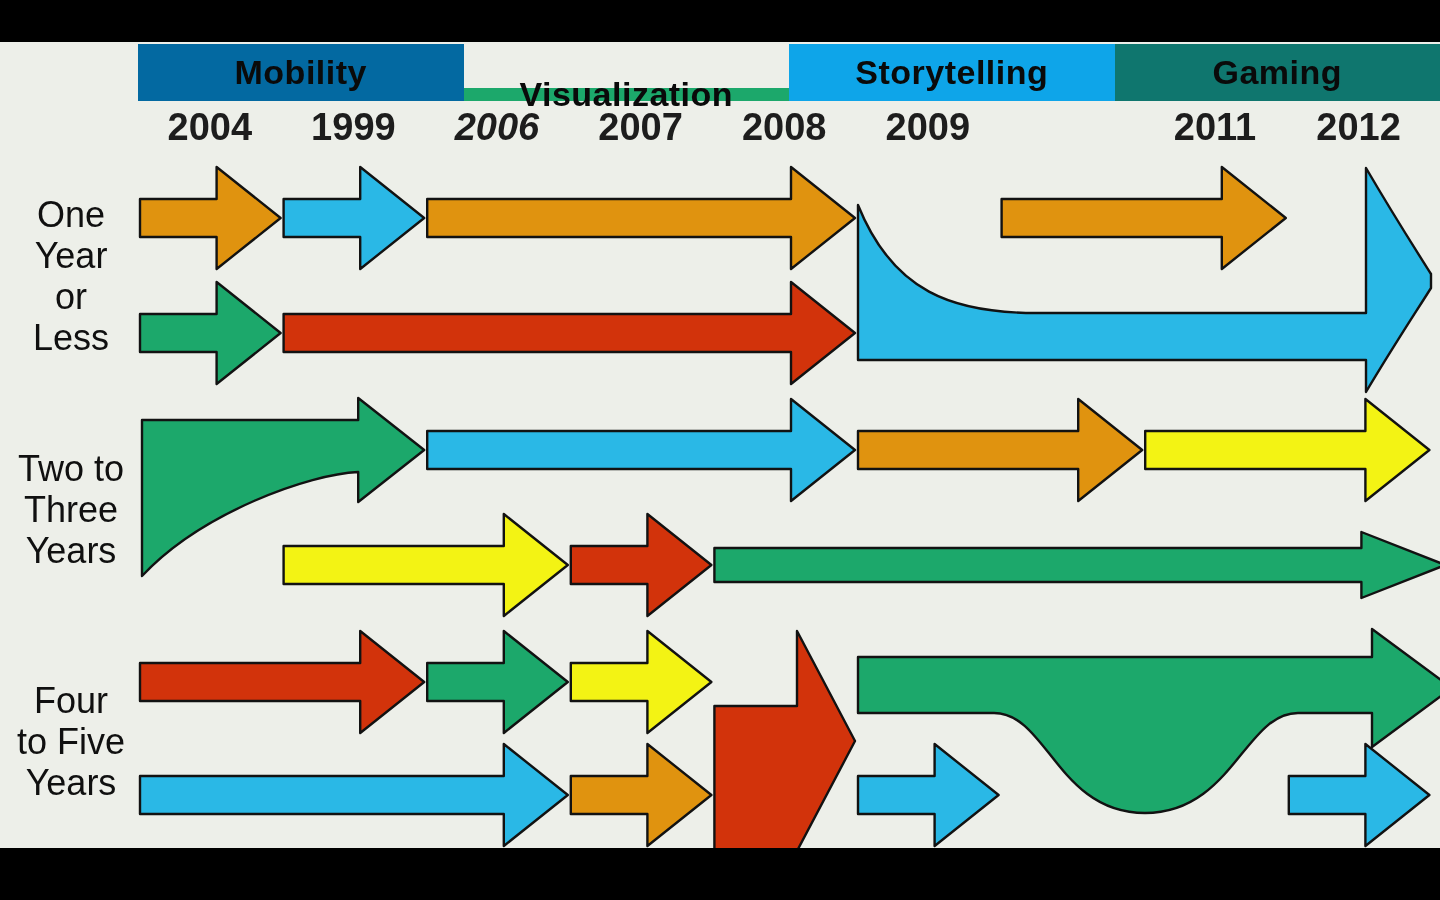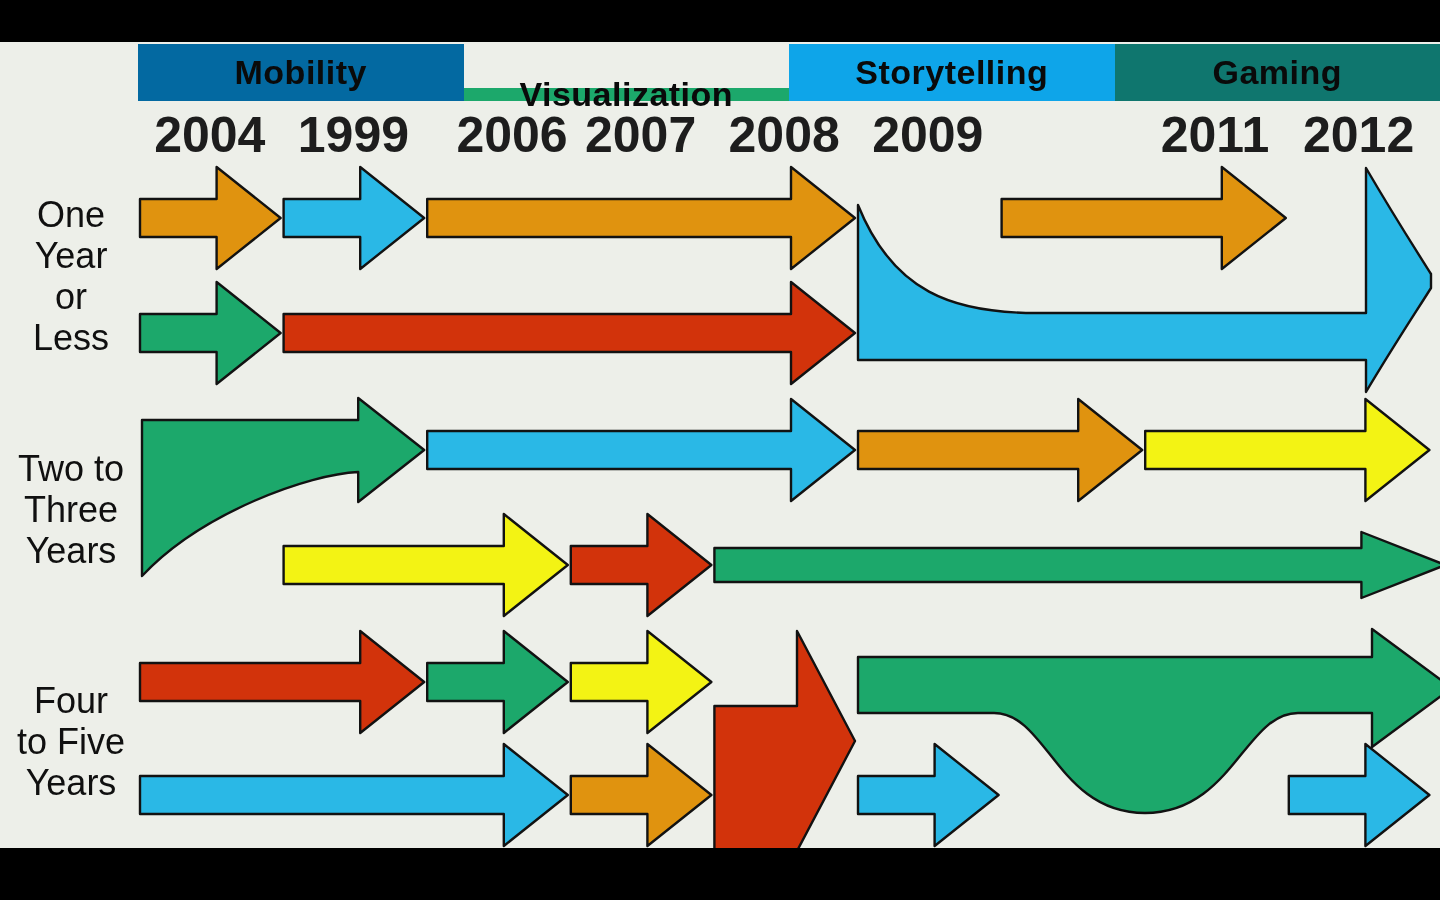--- a/index.html
+++ b/index.html
@@ -8,21 +8,21 @@
   .letterbox{position:absolute;left:0;width:1440px;background:#000;}
   .letterbox.top{top:0;height:42px;}
   .letterbox.bottom{top:848px;height:52px;}
   .content{position:absolute;top:42px;left:0;width:1440px;height:806px;background:#edefe9;overflow:hidden;}
   .arrows-svg{position:absolute;top:0;left:0;}
   .legend{position:absolute;top:2px;left:138px;width:1302px;height:57px;display:flex;}
   .legend-item{flex:1;display:flex;align-items:center;justify-content:center;
                font-size:34px;font-weight:700;color:#0a0a0a;letter-spacing:0.5px;}
   .years-row{position:absolute;top:64px;left:0;width:1440px;height:50px;}
   .year-label{position:absolute;top:0;width:140px;text-align:center;
-              font-size:50px;font-weight:600;color:#1d1d1d;}
+              font-size:38px;font-weight:600;color:#1d1d1d;}
   .row-labels{position:absolute;top:0;left:0;width:140px;height:806px;}
   .row-label{position:absolute;left:3px;width:136px;text-align:center;white-space:pre-line;
              font-size:36px;font-weight:500;line-height:41px;color:#101010;}
 </style>
 </head>
 <body>
 
 <div class="screen">
   <div class="content">
     <svg class="arrows-svg" width="1440" height="806" viewBox="0 42 1440 806" xmlns="http://www.w3.org/2000/svg">
@@ -60,21 +60,21 @@
         <div class="legend-item" style="background: #0ea5e9;">
           <span>Storytelling</span>
         </div>
         <div class="legend-item" style="background: #0f766e;">
           <span>Gaming</span>
         </div>
       </div>
     <div class="years-row">
         <div class="year-label" style="left: 139.8px;">2004</div>
         <div class="year-label" style="left: 283.4px;">1999</div>
-        <div class="year-label" style="left: 442px;">2006</div>
+        <div class="year-label" style="left: 427px; font-style: italic;">2006</div>
         <div class="year-label" style="left: 570.6px;">2007</div>
         <div class="year-label" style="left: 714.2px;">2008</div>
         <div class="year-label" style="left: 857.8px;">2009</div>
         <div class="year-label" style="left: 1145px;">2011</div>
         <div class="year-label" style="left: 1288.6px;">2012</div>
       </div>
     <div class="row-labels">
         <div class="row-label" style="top: 152px;">One
 Year
 or

